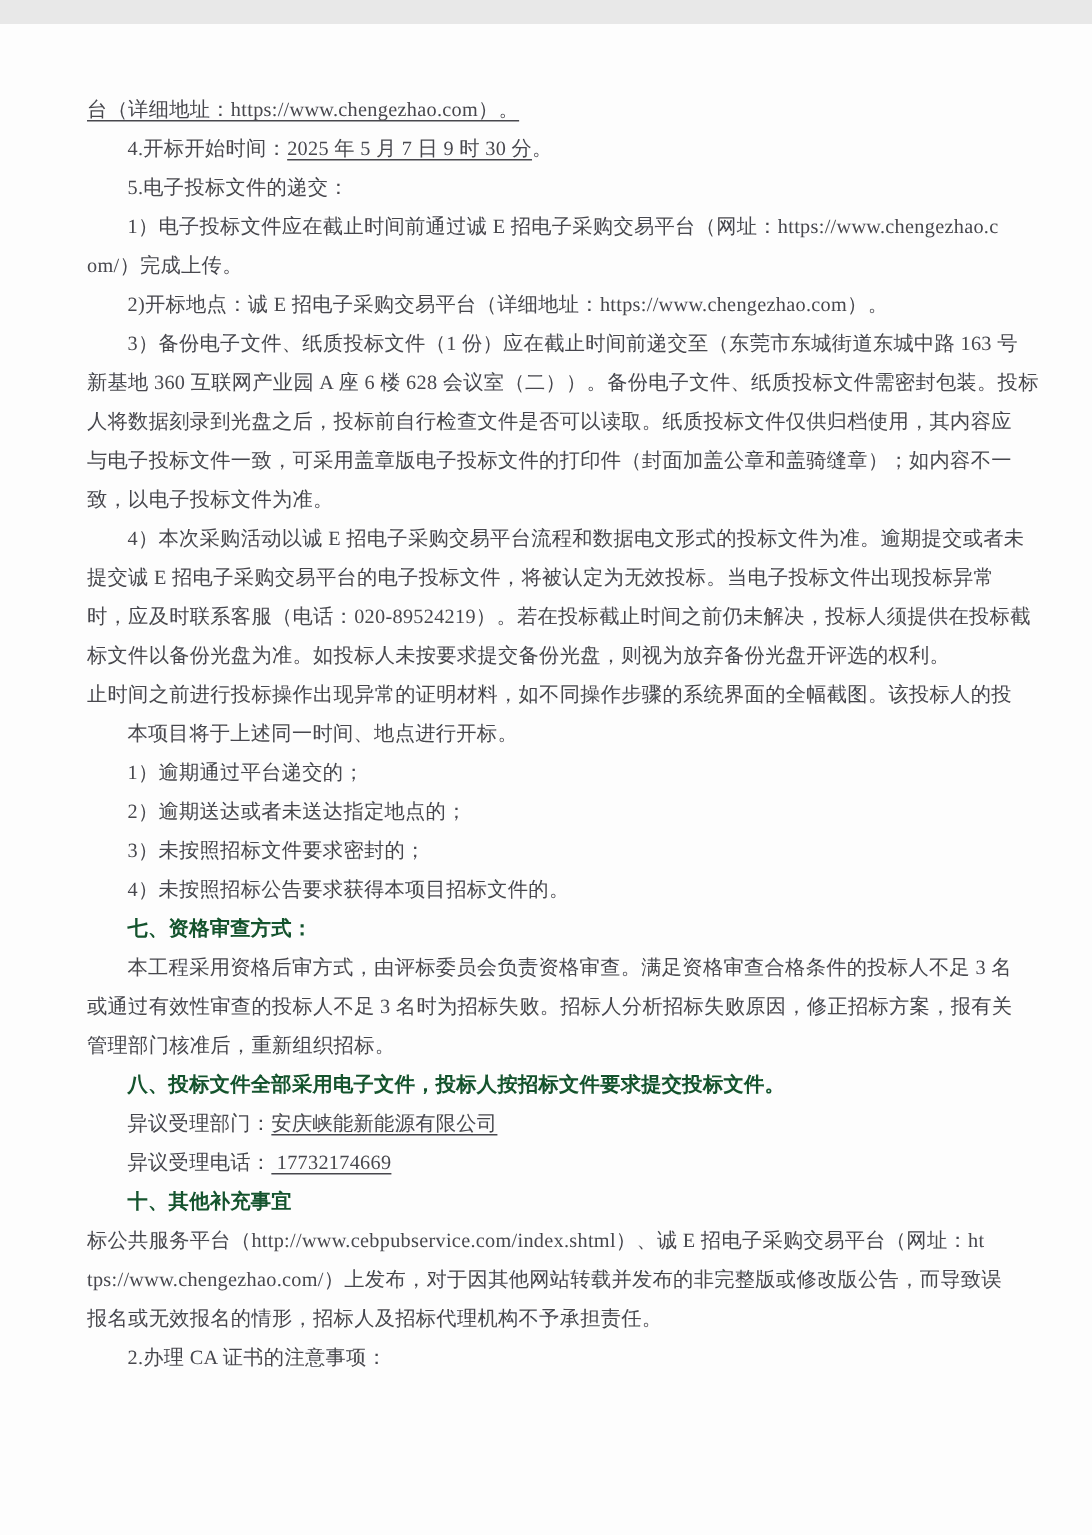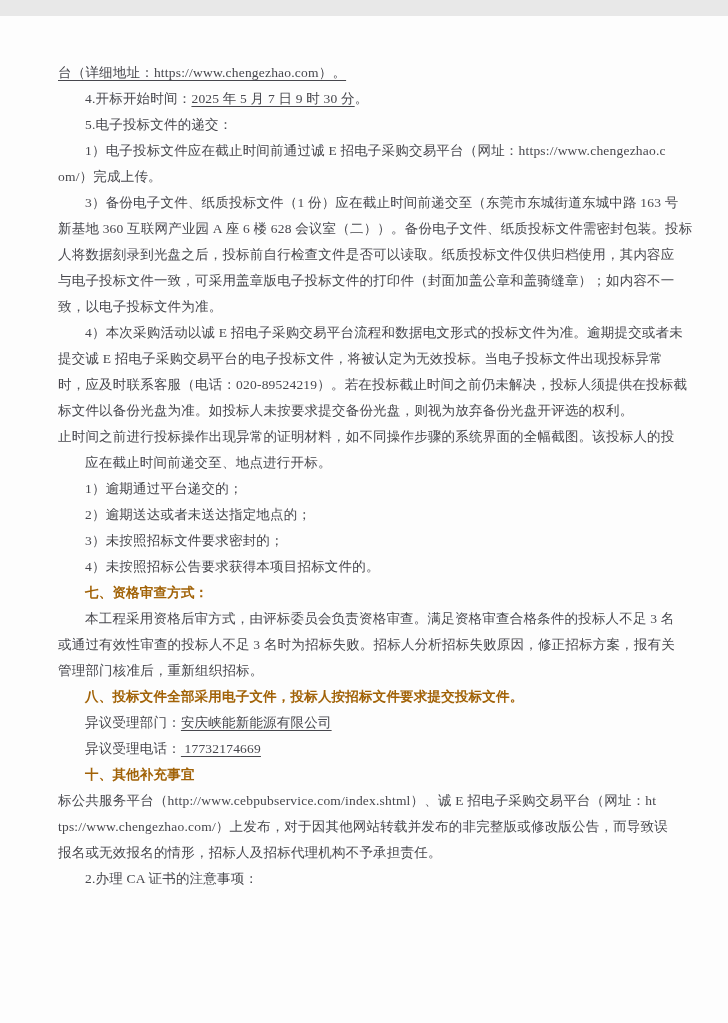--- a/index.html
+++ b/index.html
@@ -34,21 +34,21 @@
     padding-left: 27px;
   }
   .run { text-decoration: none; }
   .run.u {
     text-decoration: underline;
     text-decoration-thickness: 1px;
     text-underline-offset: 3px;
   }
   .run.b {
     font-weight: bold;
-    color: #a16207;
+    color: #14532d;
   }
   
   .scan-edge {
     position: absolute;
     left: 0;
     bottom: 0;
     width: 100%;
     height: 3px;
     background: linear-gradient(to bottom, rgba(0,0,0,0), rgba(120,120,120,0.10));
   }
@@ -56,31 +56,32 @@
 </head>
 <body>
 
 <div class="page">
   <div class="doc" id="doc-body">
       <div class="line"><span class="run u">台（详细地址：https://www.chengezhao.com）。</span></div>
       <div class="line indent"><span class="run">4.开标开始时间：</span><span class="run u">2025 年 5 月 7 日 9 时 30 分</span><span class="run">。</span></div>
       <div class="line indent"><span class="run">5.电子投标文件的递交：</span></div>
       <div class="line indent"><span class="run">1）电子投标文件应在截止时间前通过诚 E 招电子采购交易平台（网址：https://www.chengezhao.c</span></div>
       <div class="line"><span class="run">om/）完成上传。</span></div>
+      <div class="line indent"><span class="run">2)开标地点：诚 E 招电子采购交易平台（详细地址：https://www.chengezhao.com）。</span></div>
       <div class="line indent"><span class="run">3）备份电子文件、纸质投标文件（1 份）应在截止时间前递交至（东莞市东城街道东城中路 163 号</span></div>
       <div class="line"><span class="run">新基地 360 互联网产业园 A 座 6 楼 628 会议室（二））。备份电子文件、纸质投标文件需密封包装。投标</span></div>
       <div class="line"><span class="run">人将数据刻录到光盘之后，投标前自行检查文件是否可以读取。纸质投标文件仅供归档使用，其内容应</span></div>
       <div class="line"><span class="run">与电子投标文件一致，可采用盖章版电子投标文件的打印件（封面加盖公章和盖骑缝章）；如内容不一</span></div>
       <div class="line"><span class="run">致，以电子投标文件为准。</span></div>
       <div class="line indent"><span class="run">4）本次采购活动以诚 E 招电子采购交易平台流程和数据电文形式的投标文件为准。逾期提交或者未</span></div>
       <div class="line"><span class="run">提交诚 E 招电子采购交易平台的电子投标文件，将被认定为无效投标。当电子投标文件出现投标异常</span></div>
       <div class="line"><span class="run">时，应及时联系客服（电话：020-89524219）。若在投标截止时间之前仍未解决，投标人须提供在投标截</span></div>
       <div class="line"><span class="run">标文件以备份光盘为准。如投标人未按要求提交备份光盘，则视为放弃备份光盘开评选的权利。</span></div>
       <div class="line"><span class="run">止时间之前进行投标操作出现异常的证明材料，如不同操作步骤的系统界面的全幅截图。该投标人的投</span></div>
-      <div class="line indent"><span class="run">应在截止时间前递交至、地点进行开标。</span></div>
+      <div class="line indent"><span class="run">本项目将于上述同一时间、地点进行开标。</span></div>
       <div class="line indent"><span class="run">1）逾期通过平台递交的；</span></div>
       <div class="line indent"><span class="run">2）逾期送达或者未送达指定地点的；</span></div>
       <div class="line indent"><span class="run">3）未按照招标文件要求密封的；</span></div>
       <div class="line indent"><span class="run">4）未按照招标公告要求获得本项目招标文件的。</span></div>
       <div class="line indent"><span class="run b">七、资格审查方式：</span></div>
       <div class="line indent"><span class="run">本工程采用资格后审方式，由评标委员会负责资格审查。满足资格审查合格条件的投标人不足 3 名</span></div>
       <div class="line"><span class="run">或通过有效性审查的投标人不足 3 名时为招标失败。招标人分析招标失败原因，修正招标方案，报有关</span></div>
       <div class="line"><span class="run">管理部门核准后，重新组织招标。</span></div>
       <div class="line indent"><span class="run b">八、投标文件全部采用电子文件，投标人按招标文件要求提交投标文件。</span></div>
       <div class="line indent"><span class="run">异议受理部门：</span><span class="run u">安庆峡能新能源有限公司</span></div>

